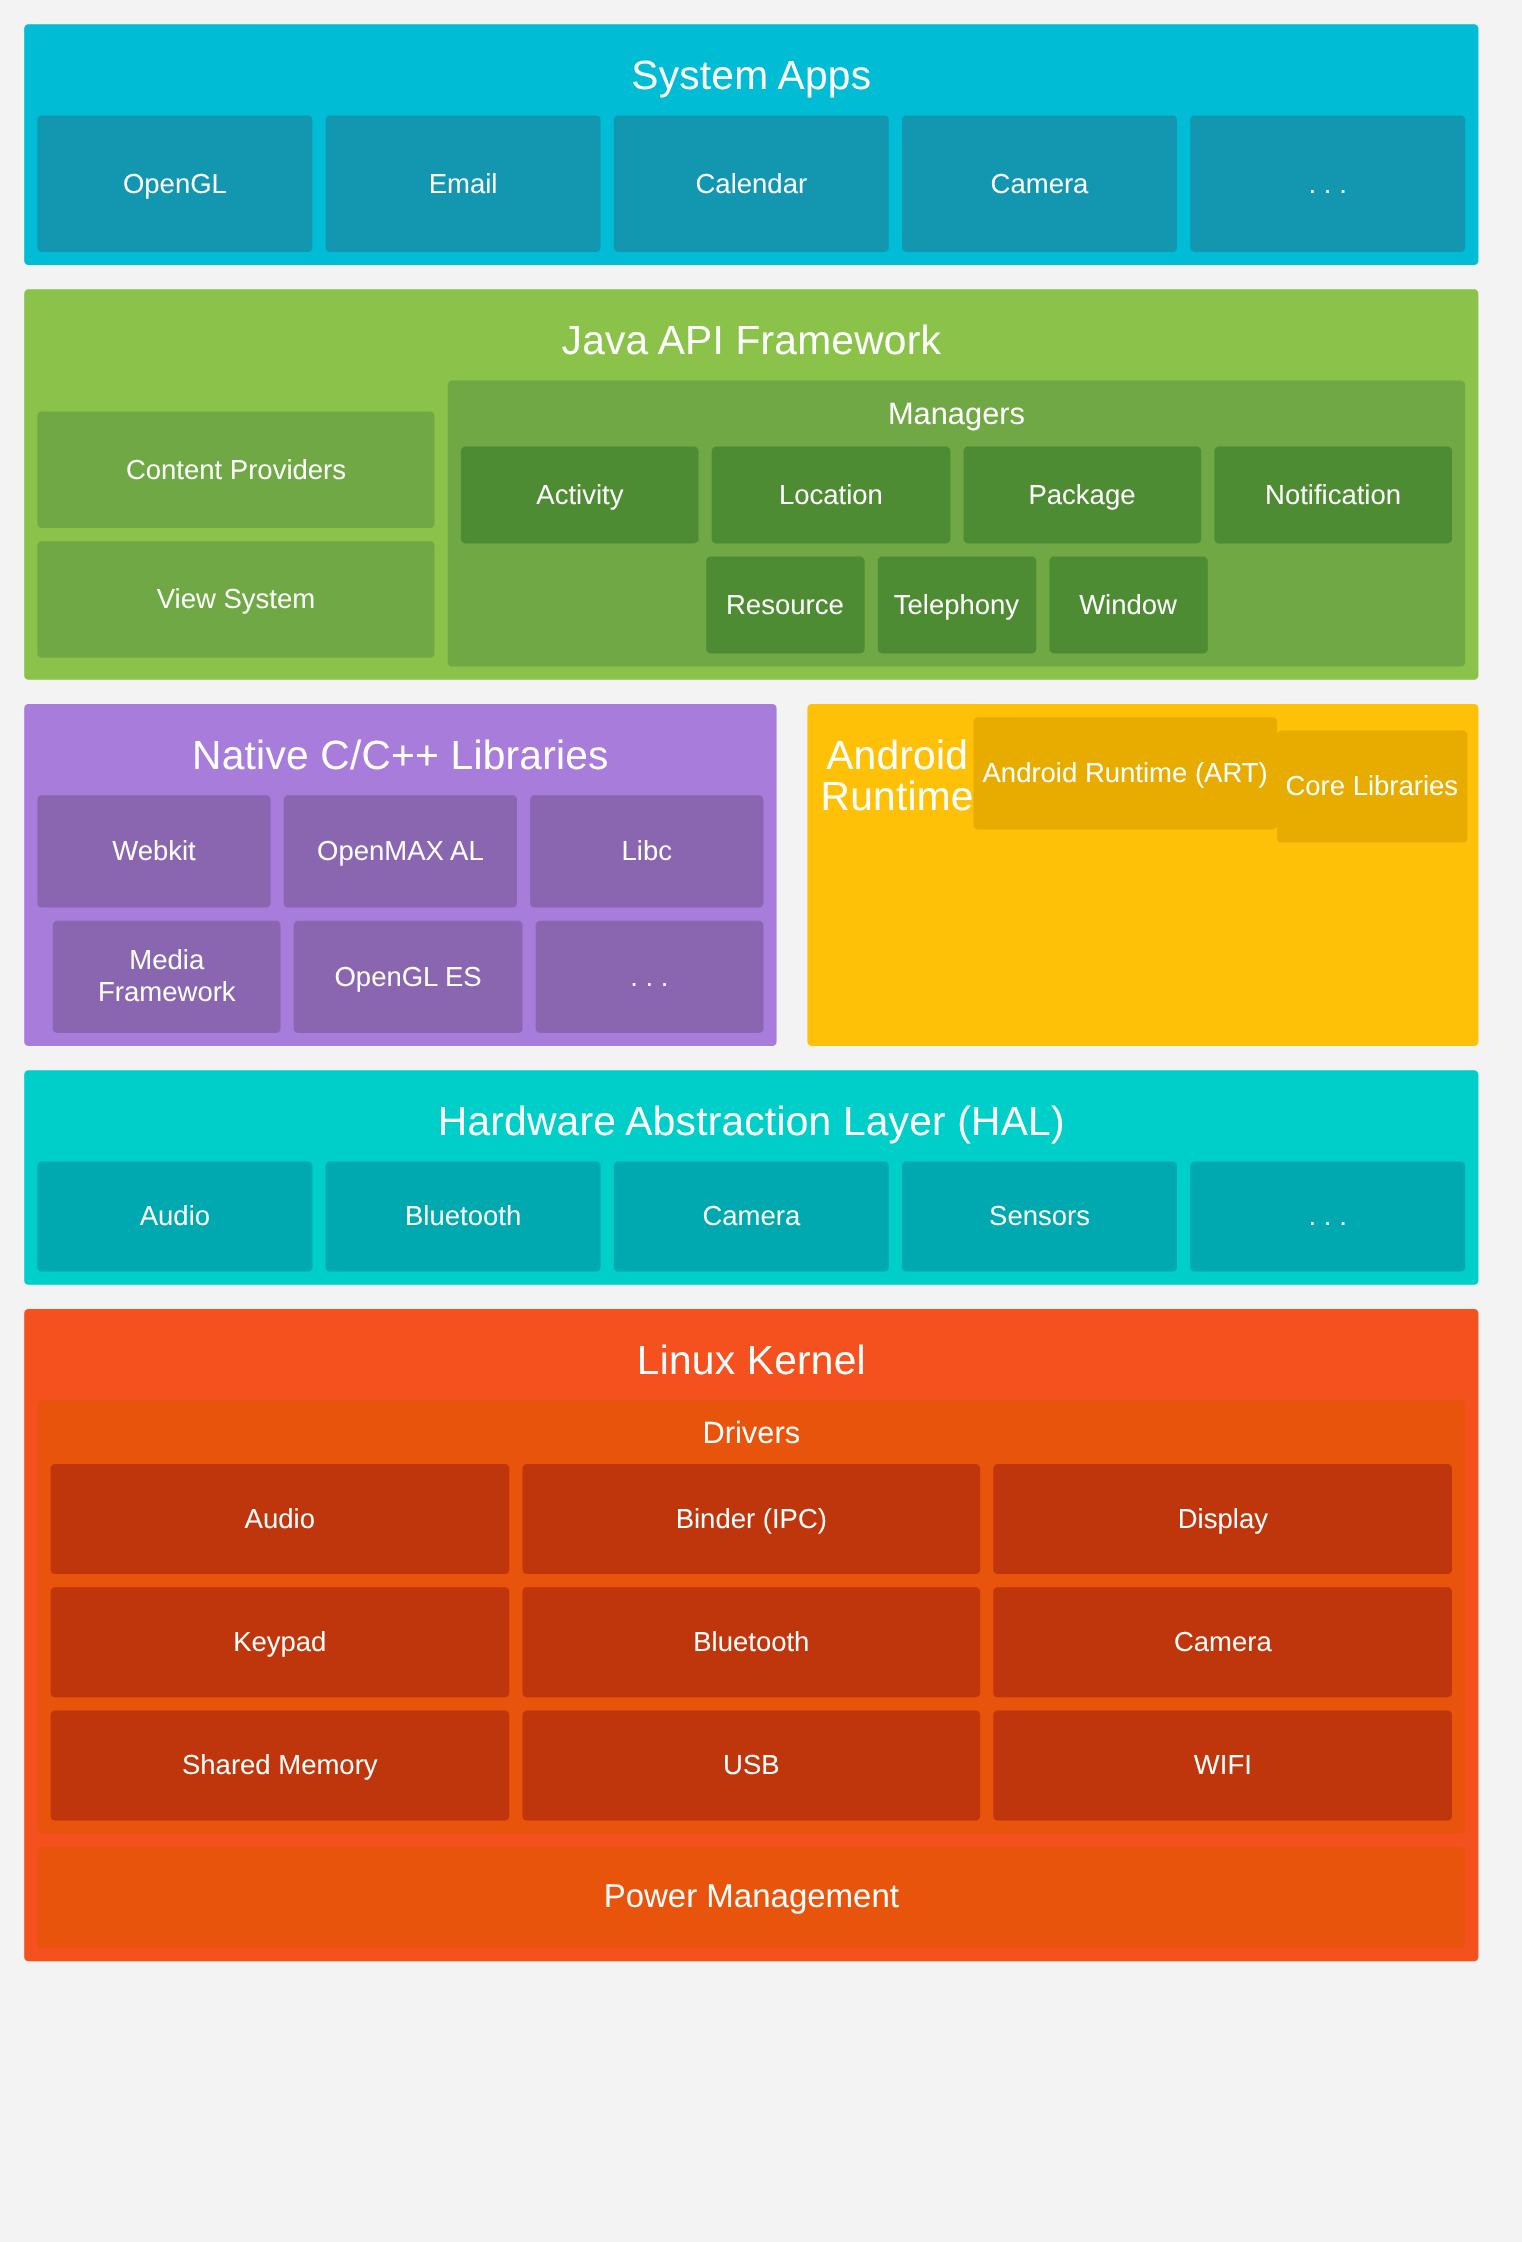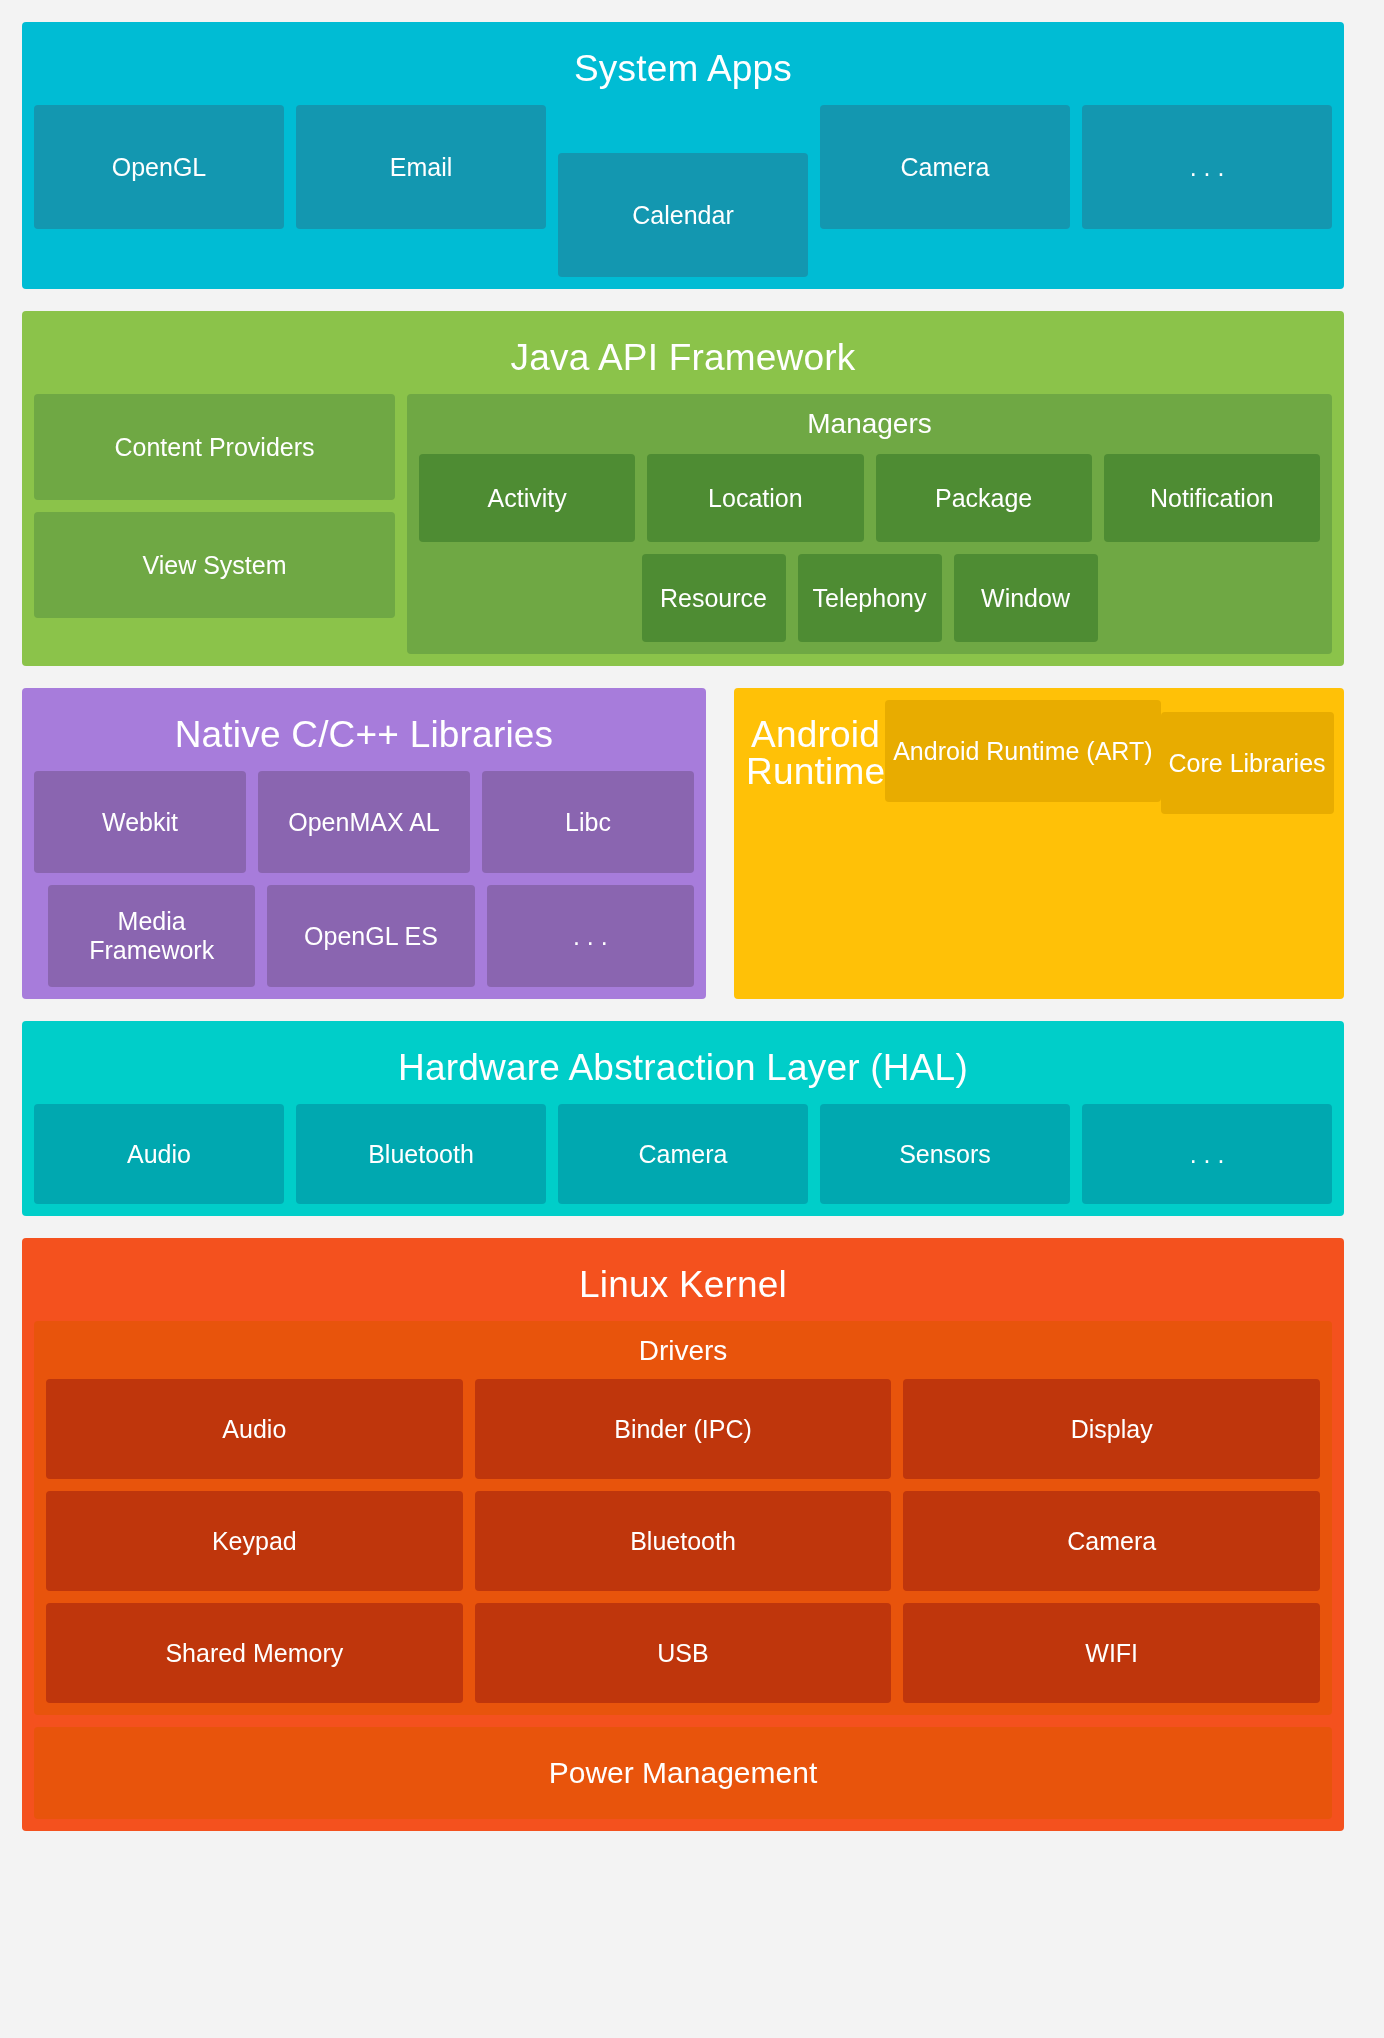--- a/index.html
+++ b/index.html
@@ -53,32 +53,33 @@
     box-sizing: border-box;
     padding: 6px 8px;
     flex: 1 1 0;
   }
 
   
   .sys-apps { background: #00bcd4; }
   .sys-apps .tile { background: #1397b0; height: 124px; }
   .sys-apps .tile.t0 { flex: 2.18 1 0; }
   .sys-apps .tile.t1 { flex: 2.18 1 0; }
-  .sys-apps .tile.t2 { flex: 2.18 1 0; margin-top: 48px; }
+  .sys-apps .tile.t2 { flex: 2.18 1 0; }
   .sys-apps .tile.t3 { flex: 2.18 1 0; }
   .sys-apps .tile.t4 { flex: 2.18 1 0; }
 
   
   .java-api { background: #8bc34a; }
   .java-cols { display: flex; gap: 12px; }
   .java-left {
     flex: 0 0 361px;
     display: flex;
     flex-direction: column;
     gap: 12px;
+    margin-top: 28px;
   }
   .java-left .tile {
     background: #6fa844;
     height: 106px;
     flex: none;
   }
   .managers {
     flex: 1 1 auto;
     background: #6fa844;
     border-radius: 4px;

